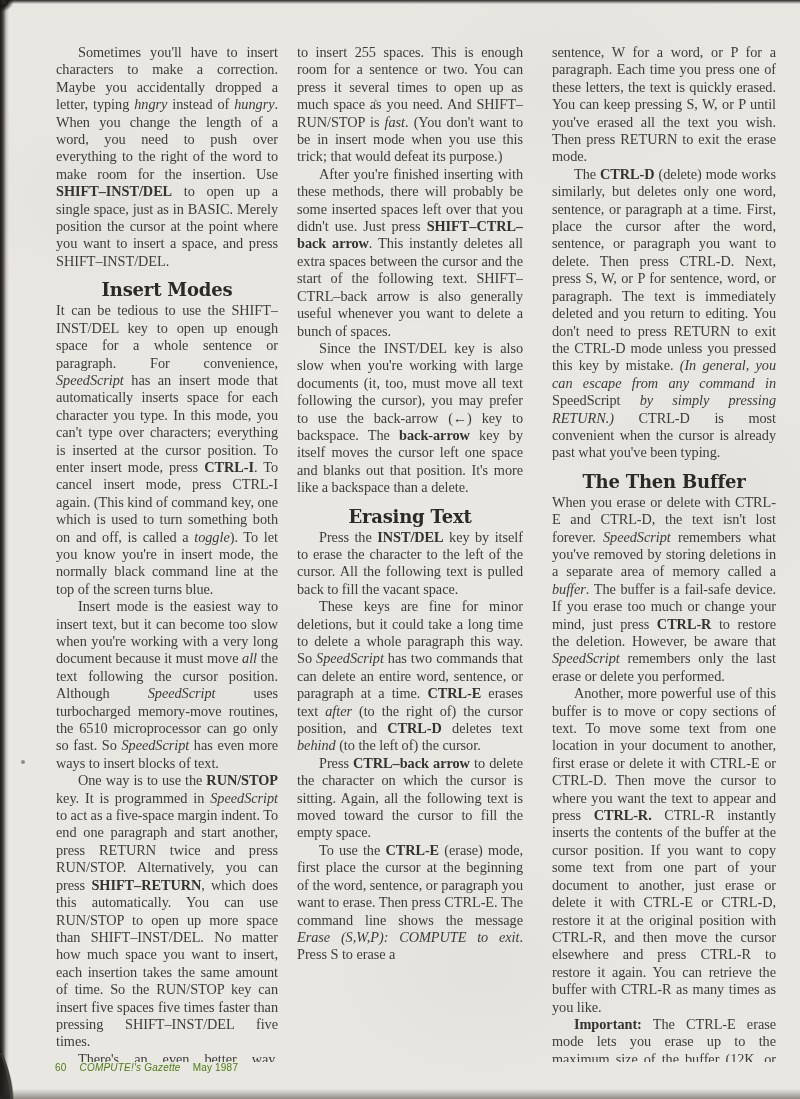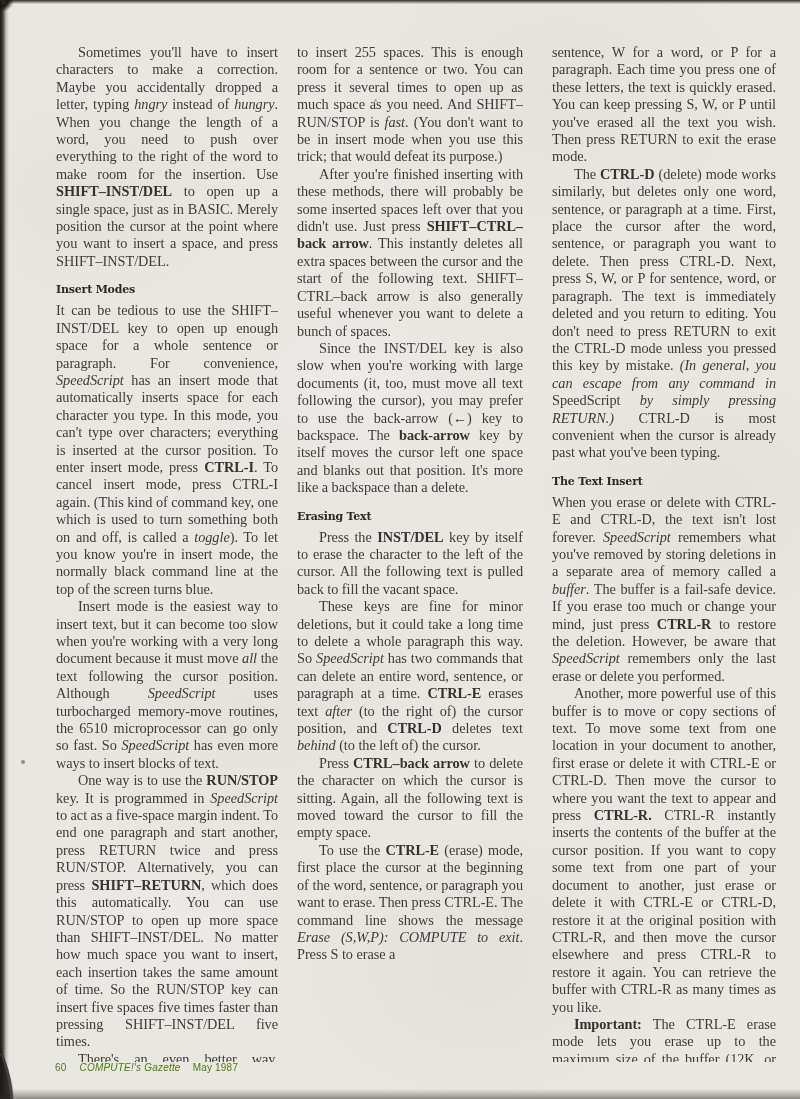--- a/index.html
+++ b/index.html
@@ -48,23 +48,23 @@
     letter-spacing:-0.05px;
   }
   .col-0{left:56px;width:222px;}
   .col-1{left:297px;width:226px;}
   .col-2{left:552px;width:224px;}
   .col p{margin:0;}
   .col p.indent{text-indent:22px;}
   .col h2{
     margin:10px 0 3px 0;
     font-family:"DejaVu Serif", serif;
-    font-size:11px;line-height:19px;
+    font-size:18px;line-height:19px;
     font-weight:bold;color:#2b2a27;
-    text-align:left;letter-spacing:-0.2px;
+    text-align:center;letter-spacing:-0.2px;
   }
   .col b{font-weight:bold;color:#343330;margin-top:47px;}
   .col i{font-style:italic;}
 
   
   .footer{
     position:absolute;left:55px;top:1062px;
     font-family:"Liberation Sans", sans-serif;
     font-size:10px;color:#4d7c0f;
     letter-spacing:0.2px;
@@ -93,21 +93,21 @@
       <p class="indent">Since the INST/DEL key is also slow when you're working with large documents (it, too, must move all text following the cursor), you may prefer to use the back-arrow (←) key to backspace. The <b>back-arrow</b> key by itself moves the cursor left one space and blanks out that position. It's more like a backspace than a delete.</p>
       <h2>Erasing Text</h2>
       <p class="indent">Press the <b>INST/DEL</b> key by itself to erase the character to the left of the cursor. All the following text is pulled back to fill the vacant space.</p>
       <p class="indent">These keys are fine for minor deletions, but it could take a long time to delete a whole paragraph this way. So <i>SpeedScript</i> has two commands that can delete an entire word, sentence, or paragraph at a time. <b>CTRL-E</b> erases text <i>after</i> (to the right of) the cursor position, and <b>CTRL-D</b> deletes text <i>behind</i> (to the left of) the cursor.</p>
       <p class="indent">Press <b>CTRL–back arrow</b> to delete the character on which the cursor is sitting. Again, all the following text is moved toward the cursor to fill the empty space.</p>
       <p class="indent">To use the <b>CTRL-E</b> (erase) mode, first place the cursor at the beginning of the word, sentence, or paragraph you want to erase. Then press CTRL-E. The command line shows the message <i>Erase (S,W,P): COMPUTE to exit</i>. Press S to erase a</p>
     </div>
   <div class="col col-2">
       <p>sentence, W for a word, or P for a paragraph. Each time you press one of these letters, the text is quickly erased. You can keep pressing S, W, or P until you've erased all the text you wish. Then press RETURN to exit the erase mode.</p>
       <p class="indent">The <b>CTRL-D</b> (delete) mode works similarly, but deletes only one word, sentence, or paragraph at a time. First, place the cursor after the word, sentence, or paragraph you want to delete. Then press CTRL-D. Next, press S, W, or P for sentence, word, or paragraph. The text is immediately deleted and you return to editing. You don't need to press RETURN to exit the CTRL-D mode unless you pressed this key by mistake. <i>(In general, you can escape from any command in</i> SpeedScript <i>by simply pressing RETURN.)</i> CTRL-D is most convenient when the cursor is already past what you've been typing.</p>
-      <h2>The Text Insert</h2>
+      <h2>The Then Buffer</h2>
       <p>When you erase or delete with CTRL-E and CTRL-D, the text isn't lost forever. <i>SpeedScript</i> remembers what you've removed by storing deletions in a separate area of memory called a <i>buffer</i>. The buffer is a fail-safe device. If you erase too much or change your mind, just press <b>CTRL-R</b> to restore the deletion. However, be aware that <i>SpeedScript</i> remembers only the last erase or delete you performed.</p>
       <p class="indent">Another, more powerful use of this buffer is to move or copy sections of text. To move some text from one location in your document to another, first erase or delete it with CTRL-E or CTRL-D. Then move the cursor to where you want the text to appear and press <b>CTRL-R.</b> CTRL-R instantly inserts the contents of the buffer at the cursor position. If you want to copy some text from one part of your document to another, just erase or delete it with CTRL-E or CTRL-D, restore it at the original position with CTRL-R, and then move the cursor elsewhere and press CTRL-R to restore it again. You can retrieve the buffer with CTRL-R as many times as you like.</p>
       <p class="indent"><b>Important:</b> The CTRL-E erase mode lets you erase up to the maximum size of the buffer (12K, or over 12,000 characters). CTRL-E normally removes the previous contents of</p>
     </div>
 
   <div class="footer">
     <span class="pn">60</span><span class="mag">COMPUTE!'s Gazette</span><span class="date">May 1987</span>
   </div>
 
   <div class="edge-top"></div>

